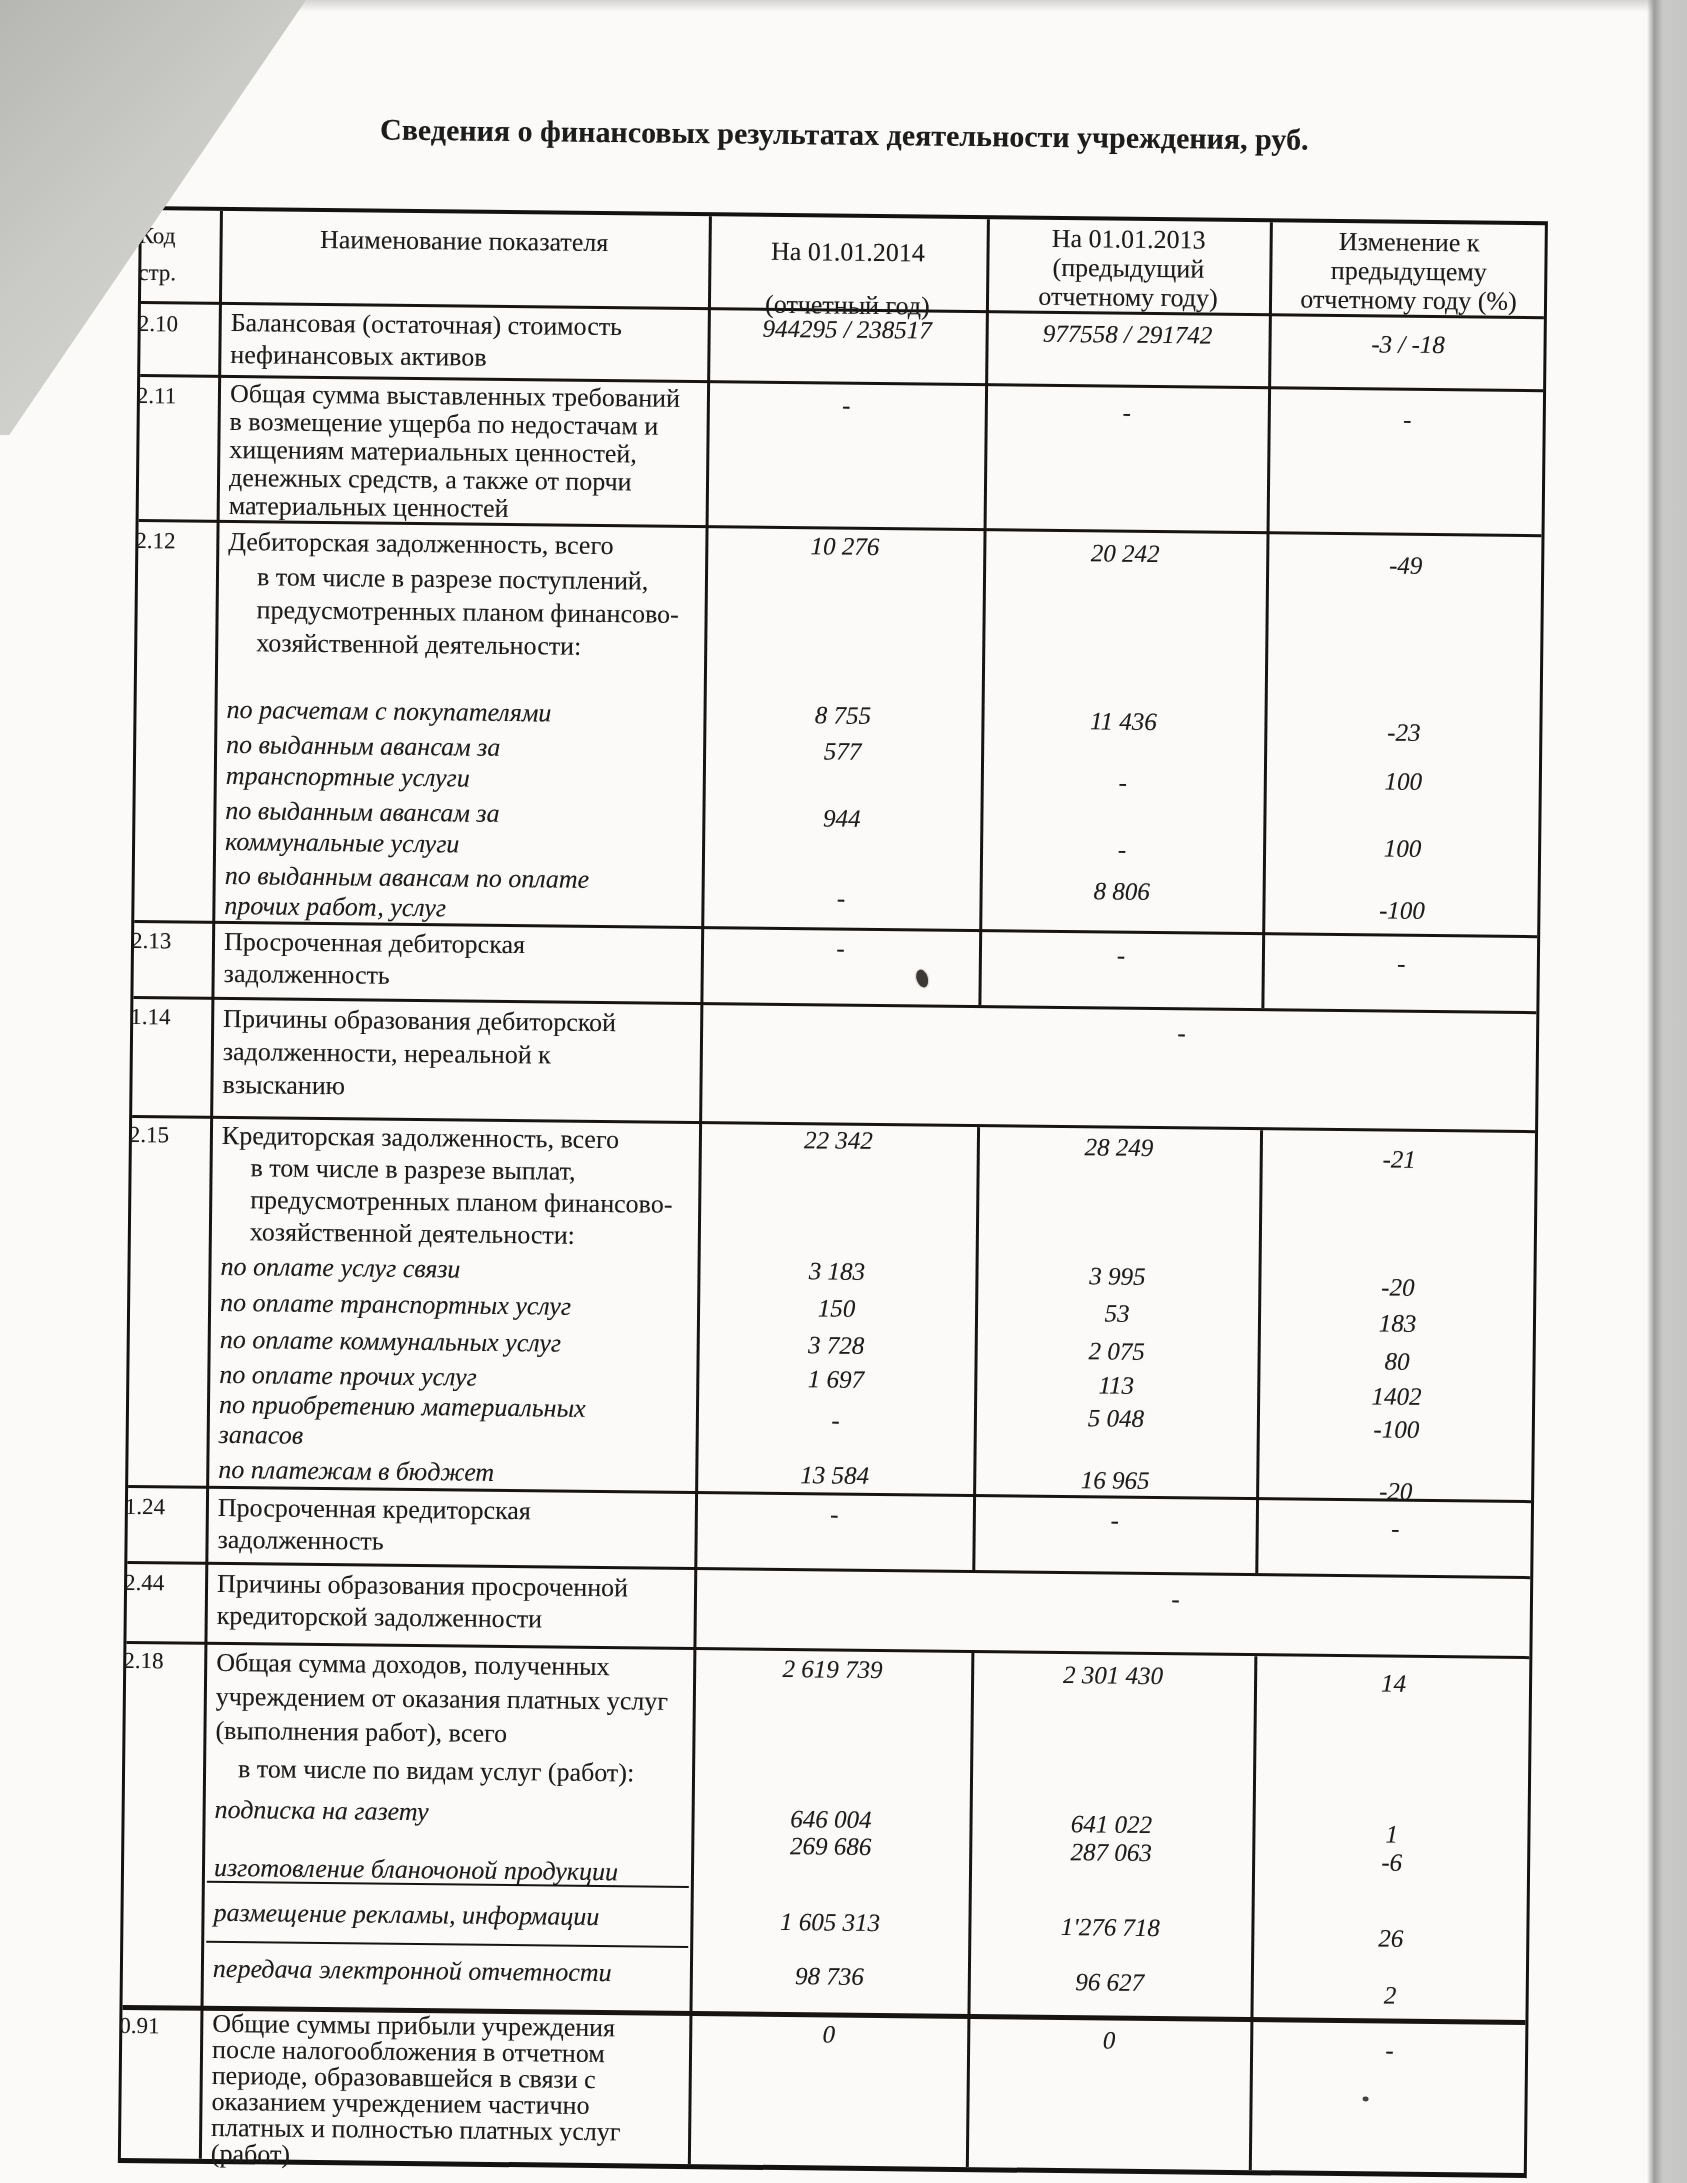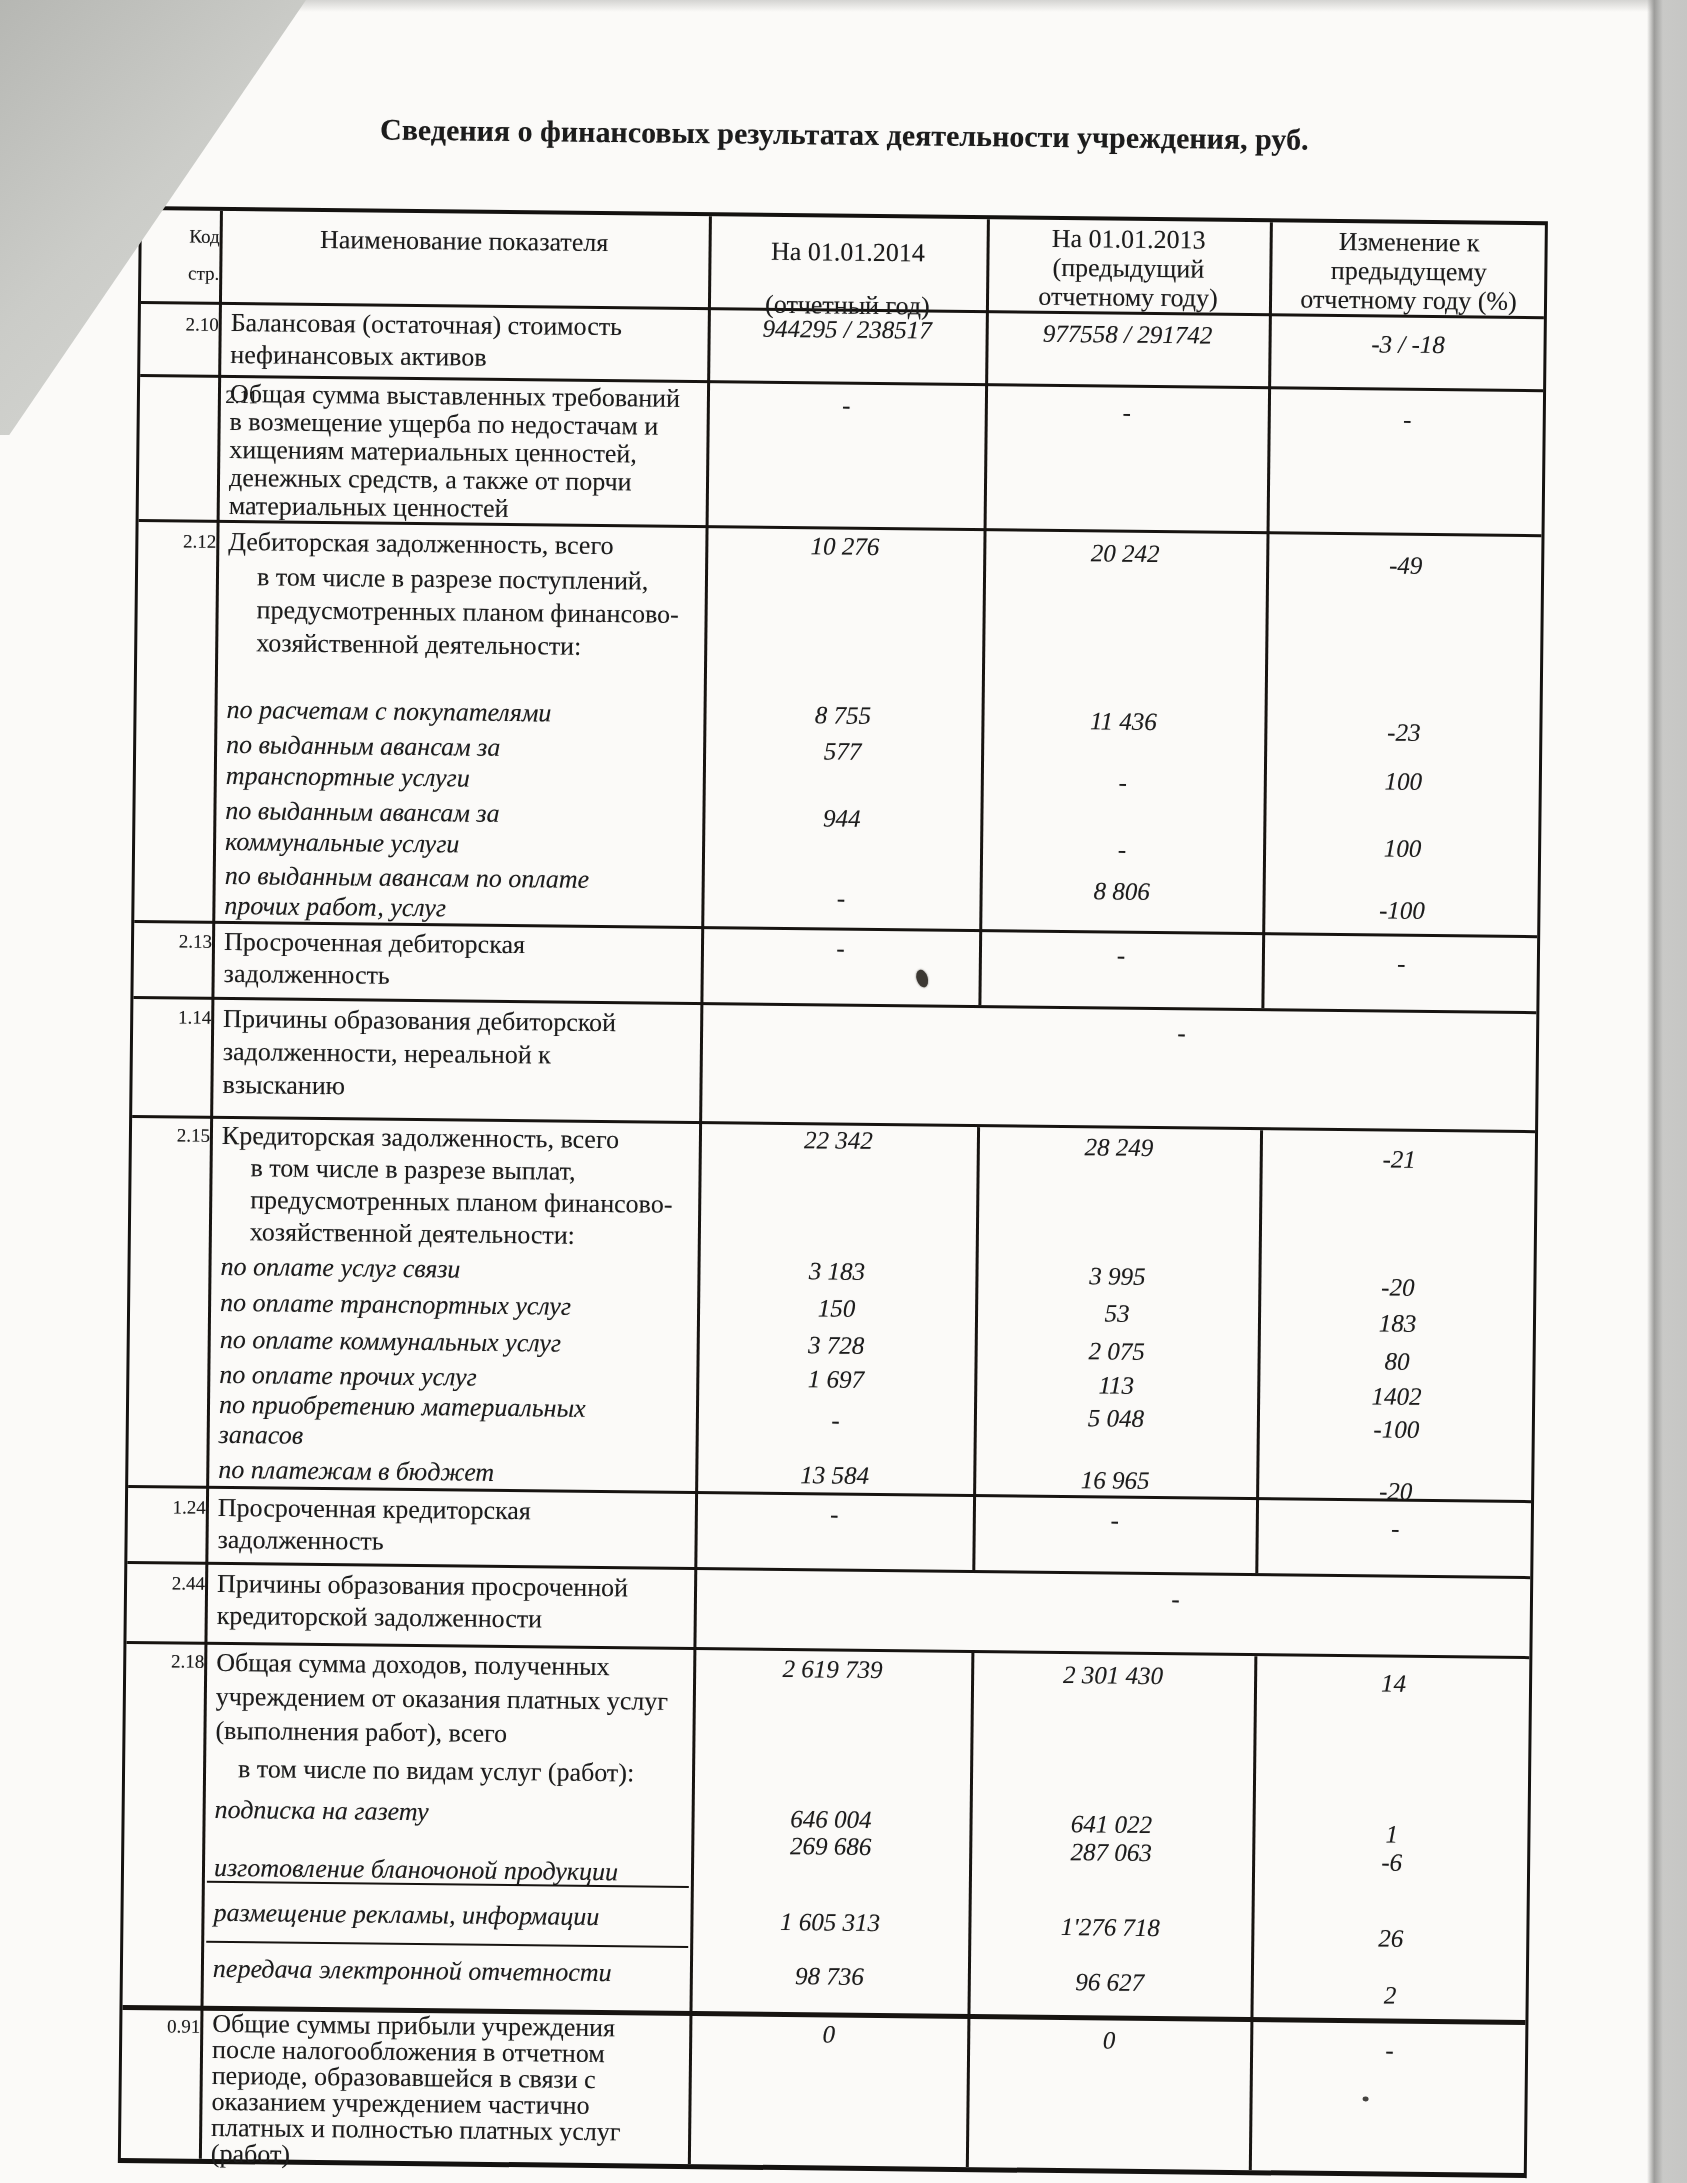--- a/index.html
+++ b/index.html
@@ -3,21 +3,21 @@
 <meta charset="utf-8">
 <style>
   html,body{margin:0;padding:0;background:#dededc;}
   .page{position:relative;width:1687px;height:2183px;background:#fbfaf8;overflow:hidden;
         font-family:"Liberation Serif",serif;}
   .abs{position:absolute;}
   .t{font-family:"Liberation Serif",serif;font-size:26px;line-height:32px;color:#1c1c1c;
      white-space:pre-line;text-shadow:0 0 0.7px rgba(30,30,30,.38);}
   .it{font-style:italic;}
   .ctr{text-align:center;}
-  .code{font-size:19px;text-align:right;width:81px;}
+  .code{font-size:23px;text-align:left;width:81px;}
   .val{font-size:25px;font-style:italic;text-align:center;}
   .title{font-size:30px;font-weight:bold;text-align:center;line-height:36px;}
   .hl{background:#171411;height:3.3px;left:142px;width:1403px;}
   .vl{background:#171411;width:2.6px;}
   .frame{left:139px;top:206px;width:1403px;height:1948px;border:solid #141210;
          border-width:4px 3.3px 5.3px 3.3px;}
   .sheet{position:absolute;left:0;top:0;width:1687px;height:2183px;
          transform:rotate(0.62deg);transform-origin:139px 206px;}
   .corner{left:0;top:0;width:306px;height:435px;
           clip-path:polygon(0 0,306px 0,9.3px 435px,0 435px);
@@ -74,21 +74,21 @@
 предыдущему
 отчетному году (%)</div>
 
     <div class="abs t code" style="left:139px;top:308px;">2.10</div>
     <div class="abs t" style="left:232px;top:306px;width:463px;">Балансовая (остаточная) стоимость
 нефинансовых активов</div>
     <div class="abs t val" style="left:712px;top:306px;width:273px;">944295 / 238517</div>
     <div class="abs t val" style="left:990px;top:308px;width:278px;">977558 / 291742</div>
     <div class="abs t val" style="left:1273px;top:315px;width:273px;">-3 / -18</div>
 
-    <div class="abs t code" style="left:139px;top:380px;padding-left:40px;">2.11</div>
+    <div class="abs t code" style="left:139px;top:380px;">2.11</div>
     <div class="abs t" style="left:232px;top:379px;width:463px;line-height:28px;">Общая сумма выставленных требований
 в возмещение ущерба по недостачам и
 хищениям материальных ценностей,
 денежных средств, а также от порчи
 материальных ценностей</div>
     <div class="abs t val" style="left:712px;top:382px;width:273px;">-</div>
     <div class="abs t val" style="left:990px;top:386px;width:278px;">-</div>
     <div class="abs t val" style="left:1273px;top:390px;width:273px;">-</div>
 
     <div class="abs t code" style="left:139px;top:525px;">2.12</div>

